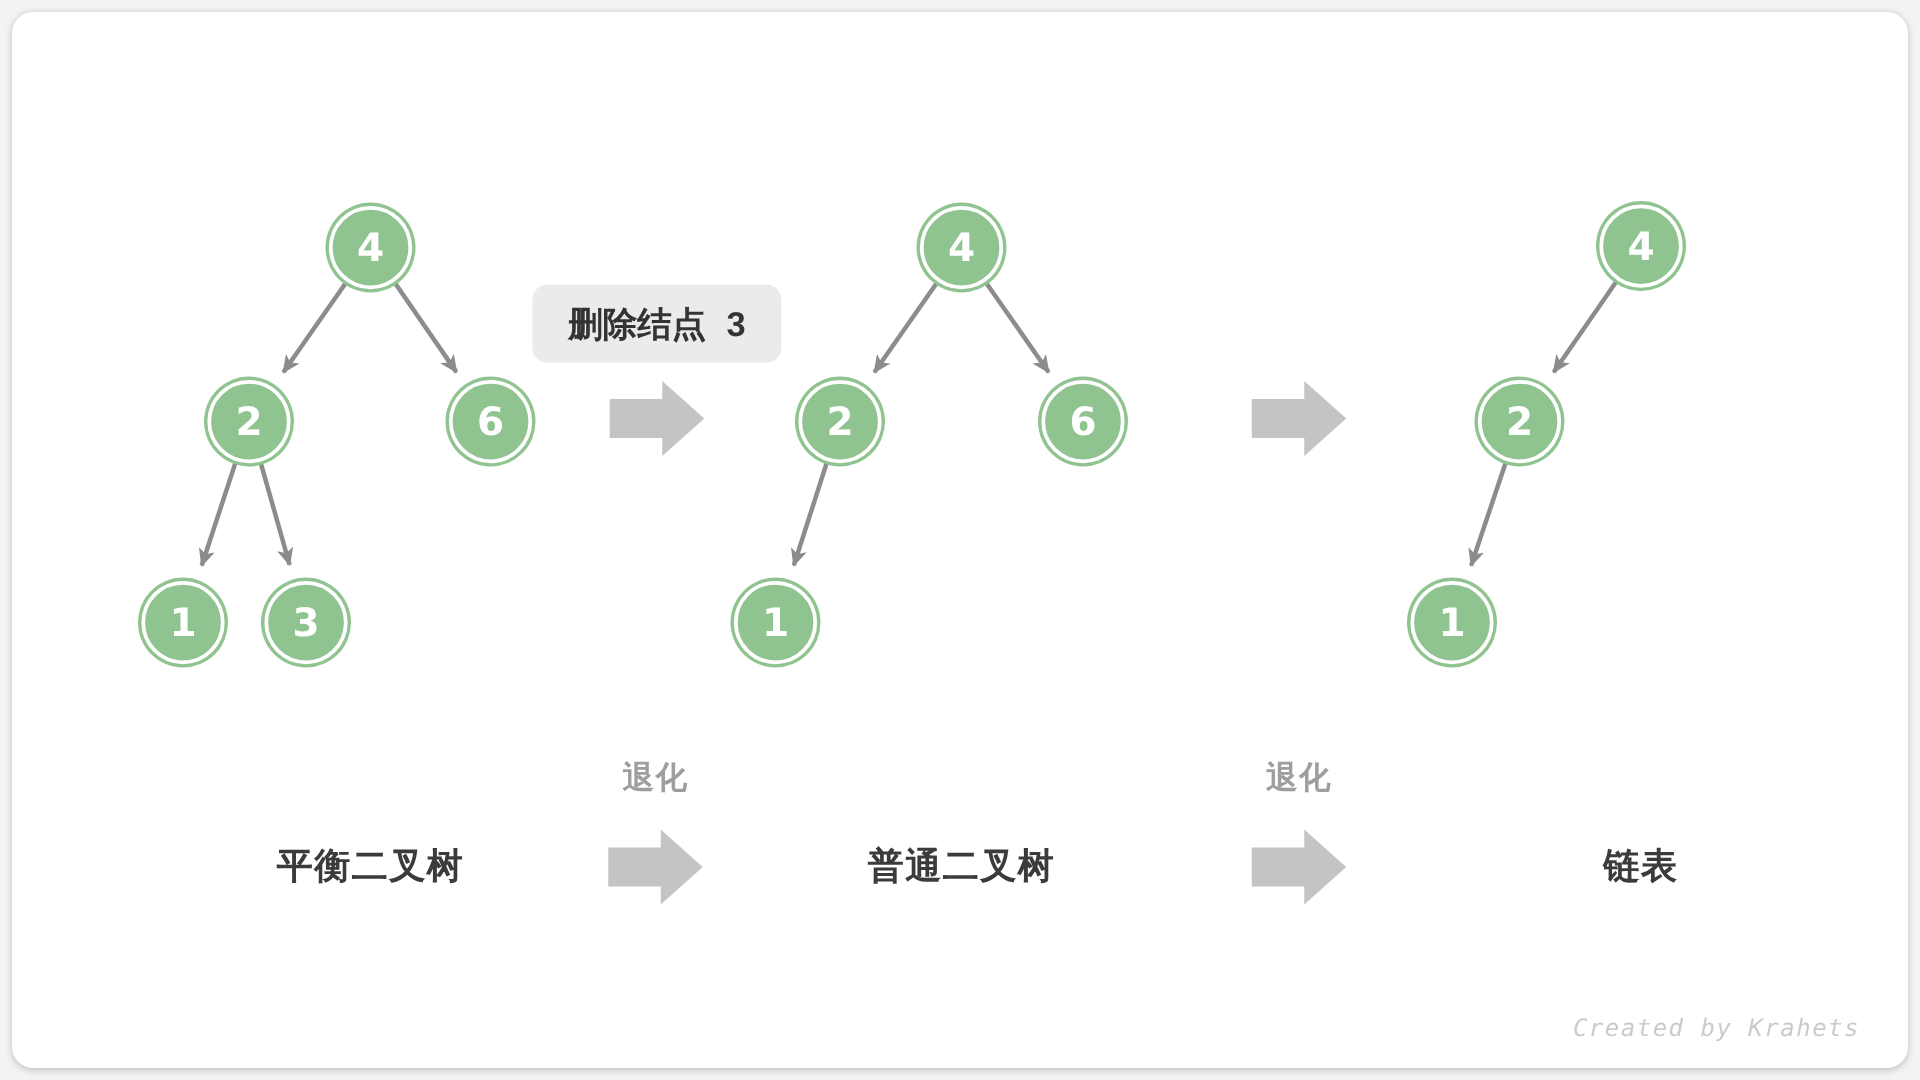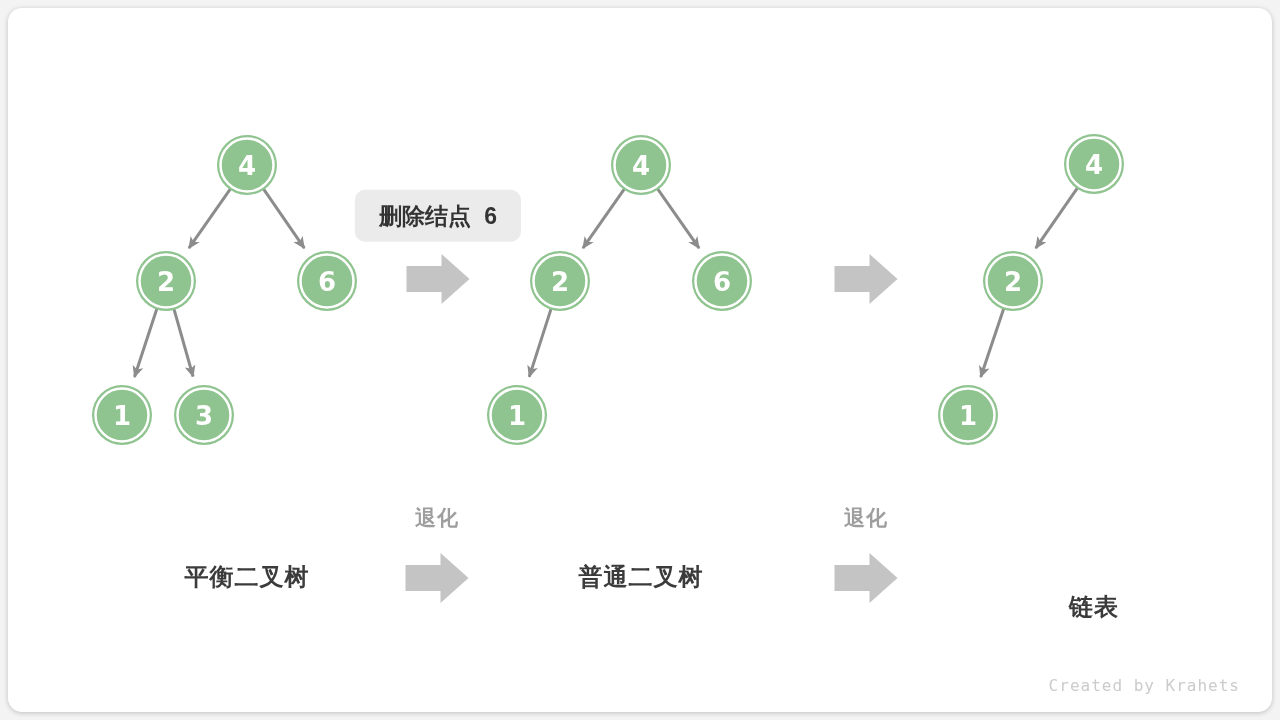--- a/index.html
+++ b/index.html
@@ -45,20 +45,21 @@
     letter-spacing: 1px;
   }
   .watermark {
     position: absolute;
     transform: translate(-100%, -50%);
     font-family: "DejaVu Sans Mono", "Liberation Mono", monospace;
     font-size: 16px;
     letter-spacing: 1px;
     color: var(--watermark-text, #cccccc);
     white-space: nowrap;
+    font-style: italic;
   }
 </style>
 </head>
 <body>
 
 <div class="page">
 
   <div class="card"></div>
 
   <svg class="diagram" viewBox="0 0 1280 720" xmlns="http://www.w3.org/2000/svg">
@@ -153,24 +154,24 @@
           </g>
           <g>
             <circle cx="968" cy="415" r="30" fill="#8fc38f"></circle>
             <circle cx="968" cy="415" r="26.5" fill="none" stroke="#ffffff" stroke-width="2.5"></circle>
             <text x="968" y="416" text-anchor="middle" dominant-baseline="central" fill="#ffffff" font-size="26" font-weight="bold" font-family="&quot;DejaVu Sans&quot;, sans-serif">1</text>
           </g>
         </g>
       </g>
   </svg>
 
-  <div class="overlay step-label" style="left: 438px; top: 216px;">删除结点 6</div>
+  <div class="overlay step-label" style="left: 438px; top: 216px;">删除结点 3</div>
 
   <div class="overlay degrade" style="left: 437px; top: 518px;">退化</div>
   <div class="overlay degrade" style="left: 866px; top: 518px;">退化</div>
 
   <div class="overlay caption" style="left: 641px; top: 577px;">普通二叉树</div>
   <div class="overlay caption" style="left: 247px; top: 577px;">平衡二叉树</div>
-  <div class="overlay caption" style="left: 1094px; top: 607px;">链表</div>
+  <div class="overlay caption" style="left: 1094px; top: 577px;">链表</div>
 
   <div class="watermark" style="left: 1240px; top: 685px;">Created by Krahets</div>
 
 </div>
 
 </body></html>

